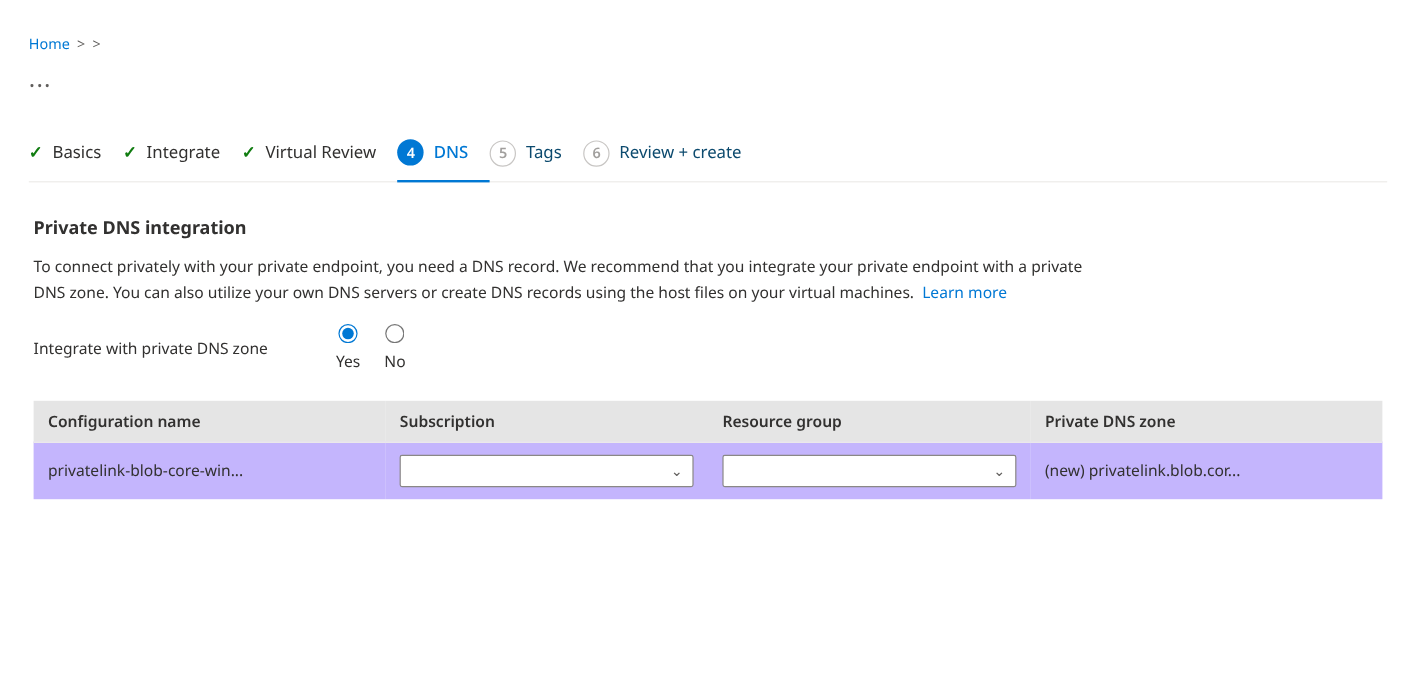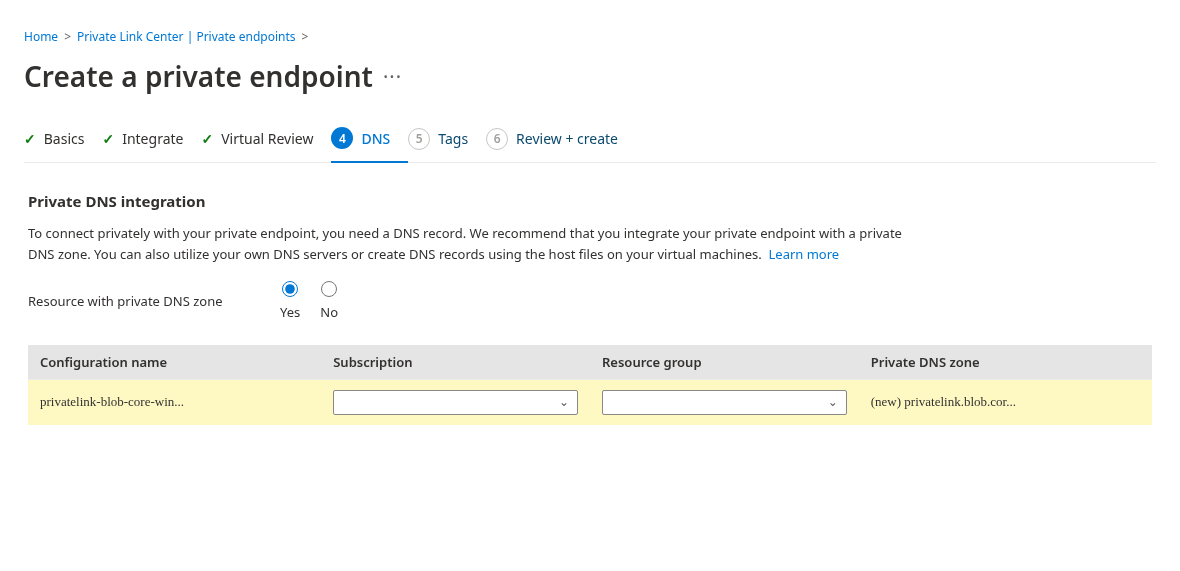--- a/index.html
+++ b/index.html
@@ -172,22 +172,21 @@
       background: #e5e5e5;
     }
     .dns-table thead th {
       text-align: left;
       font-weight: 600;
       color: #323130;
       padding: 8px 12px;
       border-bottom: 1px solid #edebe9;
     }
     .dns-table tbody tr {
-      background: #fef9c3;
-      font-family: Liberation Serif, serif;
+      background: #c4b5fd;
     }
     .dns-table tbody td {
       padding: 10px 12px;
       color: #323130;
       vertical-align: middle;
     }
     .dropdown-cell {
       display: flex;
       align-items: center;
       background: #fff;
@@ -208,26 +207,24 @@
     .col-dns { width: 240px; margin-top: 37px; }
   </style>
 </head>
 <body>
 
 <div class="page">
 
   <div class="breadcrumb">
     <a>Home</a>
     <span class="sep">&gt;</span>
-    <a>Private Link Center | Private endpoints</a>
     <span class="sep">&gt;</span>
   </div>
 
   <div class="page-title-row">
-    <h1 class="page-title">Create a private endpoint</h1>
     <span class="dots-menu">···</span>
   </div>
 
   <div class="wizard-steps">
 
     <div class="step">
       <span class="step-check">✓</span>
       <span class="step-label">Basics</span>
     </div>
 
@@ -258,21 +255,21 @@
   </div>
 
   <div class="content">
     <div class="section-title">Private DNS integration</div>
     <p class="description">
       <span>To connect privately with your private endpoint, you need a DNS record. We recommend that you integrate your private endpoint with a private DNS zone. You can also utilize your own DNS servers or create DNS records using the host files on your virtual machines.</span>
       &nbsp;<a>Learn more</a>
     </p>
 
     <div class="radio-row">
-      <span class="radio-label-text">Resource with private DNS zone</span>
+      <span class="radio-label-text">Integrate with private DNS zone</span>
       <div class="radio-options">
         <div class="radio-option">
           <input type="radio" name="dns_integrate" id="dns_yes" checked="" style="">
           <label for="dns_yes">Yes</label>
         </div>
         <div class="radio-option">
           <input type="radio" name="dns_integrate" id="dns_no" style="">
           <label for="dns_no">No</label>
         </div>
       </div>

